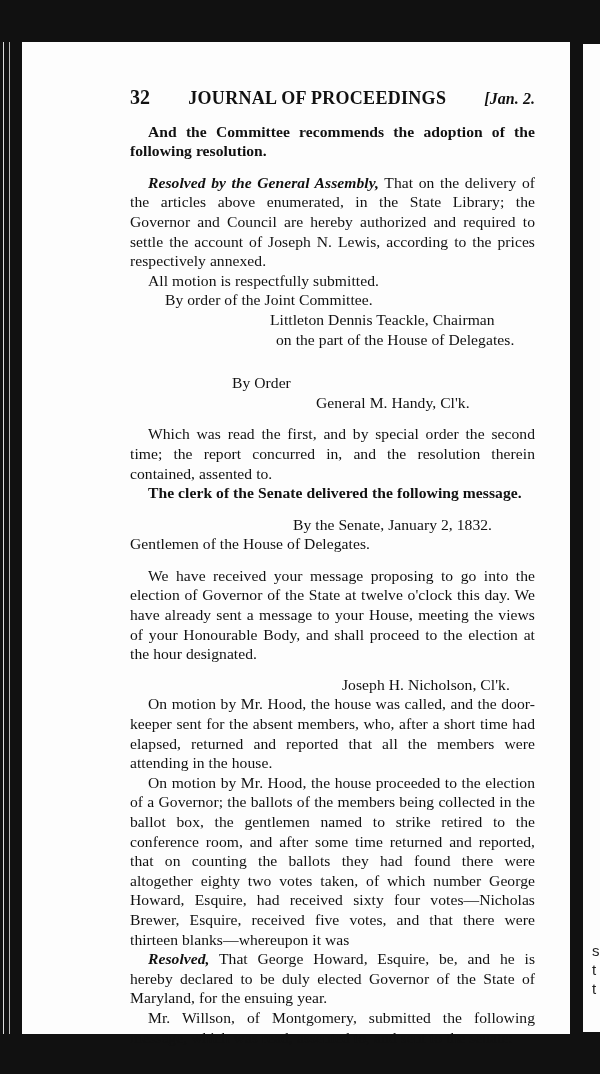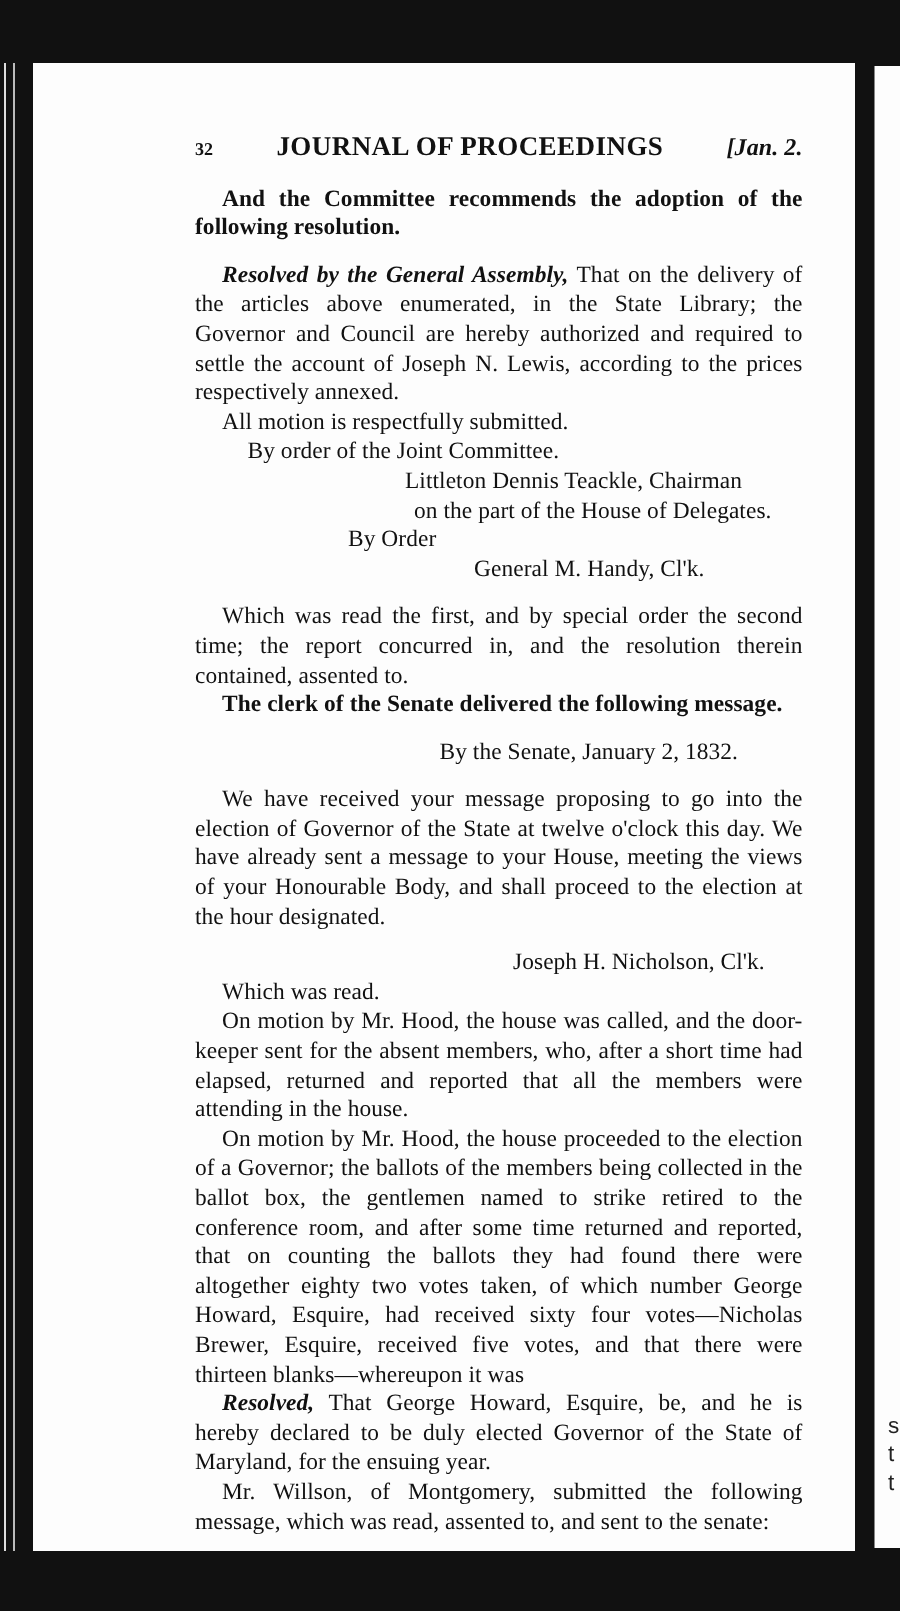--- a/index.html
+++ b/index.html
@@ -16,33 +16,33 @@
       background: #fdfdfd;
     }
     .spine { position: absolute; left: 570px; top: 42px; width: 13px; height: 992px; background: #111; }
     .next-page { position: absolute; left: 583px; top: 44px; width: 17px; height: 988px; background: #fdfdfd; overflow: hidden; }
     .next-page span { position: absolute; left: 9px; font-size: 15px; font-family: "Liberation Sans", sans-serif; color: #222; }
     .text {
       position: absolute; left: 130px; top: 88px; width: 405px;
       font-size: 15.6px; line-height: 19.6px; letter-spacing: 0.05px;
     }
     .header { display: flex; justify-content: space-between; align-items: baseline; font-weight: bold; margin-bottom: 13px; }
-    .header .pn { font-size: 12px; }
+    .header .pn { font-size: 20px; }
     .header .title { font-size: 18px; letter-spacing: 0.3px; }
     .header .date { font-style: italic; font-weight: bold; font-size: 16px; }
     p { margin: 0; text-align: justify; }
     .indent { text-indent: 18px; font-family: Liberation Serif, serif; }
     .bold { font-weight: bold; }
     .ital { font-style: italic; font-weight: bold; margin-top: 28px; }
     .gap { margin-top: 12px; }
     .r1 { padding-left: 18px; }
     .r2 { padding-left: 35px; }
     .sig1 { padding-left: 140px; }
     .sig2 { padding-left: 146px; }
-    .byorder { padding-left: 102px; }
+    .byorder { padding-left: 102px; margin-top: 24px; }
     .sig3 { padding-left: 186px; }
     .dateline { padding-left: 163px; }
     .byorder2 { padding-left: 135px; }
     .sig4 { padding-left: 212px; margin-top: 11px; }
   </style>
 </head>
 <body>
 
 <div class="left-edge"></div>
 <div class="page"></div>
@@ -65,20 +65,20 @@
   <p class="r1">All motion is respectfully submitted.</p>
   <p class="r2">By order of the Joint Committee.</p>
   <p class="sig1">Littleton Dennis Teackle, Chairman</p>
   <p class="sig2">on the part of the House of Delegates.</p>
   <p class="byorder">By Order</p>
   <p class="sig3">General M. Handy, Cl'k.</p>
 
   <p class="indent gap">Which was read the first, and by special order the second time; the report concurred in, and the resolution therein contained, assented to.</p>
   <p class="indent bold">The clerk of the Senate delivered the following message.</p>
   <p class="dateline gap">By the Senate, January 2, 1832.</p>
+  <p>Gentlemen of the House of Delegates.</p>
   <p class="indent gap">We have received your message proposing to go into the election of Governor of the State at twelve o'clock this day. We have already sent a message to your House, meeting the views of your Honourable Body, and shall proceed to the election at the hour designated.</p>
   <p class="sig4">Joseph H. Nicholson, Cl'k.</p>
-  <p class="indent">Which was read.</p>
   <p class="indent">On motion by Mr. Hood, the house was called, and the door-keeper sent for the absent members, who, after a short time had elapsed, returned and reported that all the members were attending in the house.</p>
   <p class="indent">On motion by Mr. Hood, the house proceeded to the election of a Governor; the ballots of the members being collected in the ballot box, the gentlemen named to strike retired to the conference room, and after some time returned and reported, that on counting the ballots they had found there were altogether eighty two votes taken, of which number George Howard, Esquire, had received sixty four votes—Nicholas Brewer, Esquire, received five votes, and that there were thirteen blanks—whereupon it was</p>
   <p class="indent"><span class="ital">Resolved,</span><span> That George Howard, Esquire, be, and he is hereby declared to be duly elected Governor of the State of Maryland, for the ensuing year.</span></p>
   <p class="indent">Mr. Willson, of Montgomery, submitted the following message, which was read, assented to, and sent to the senate:</p>
 </div>
 
 </body></html>

